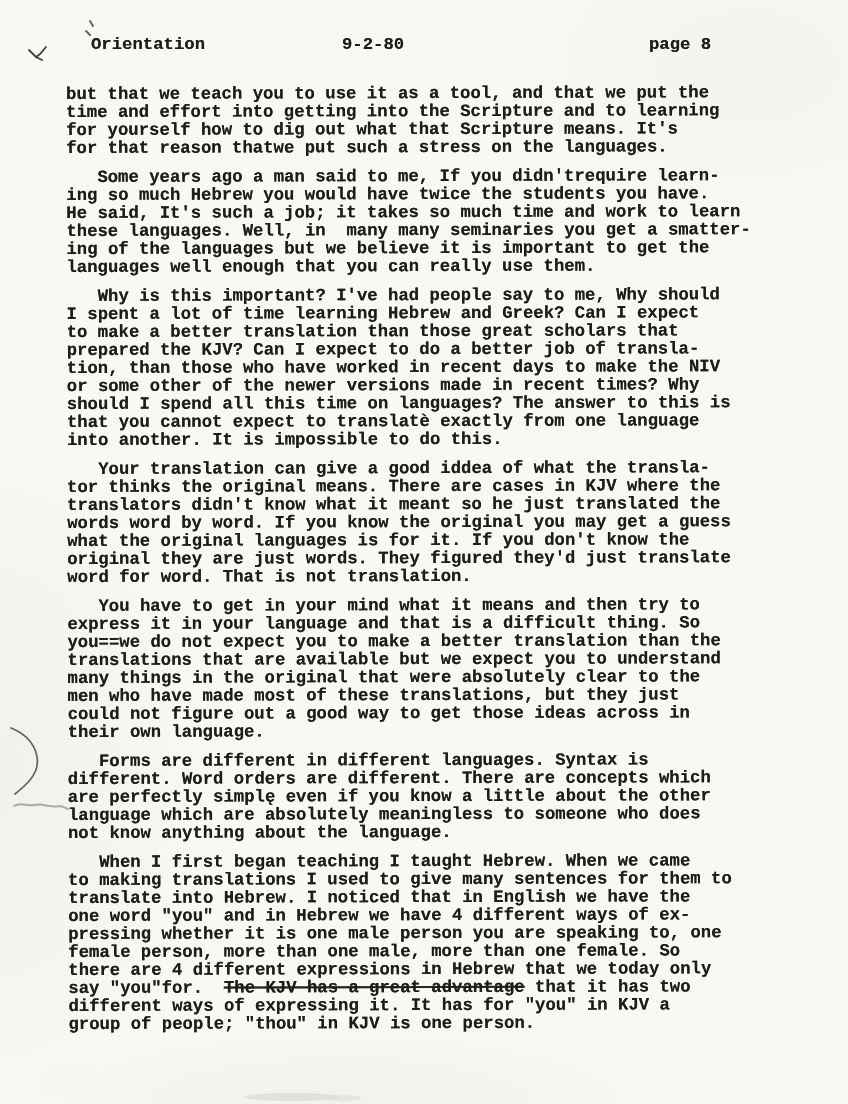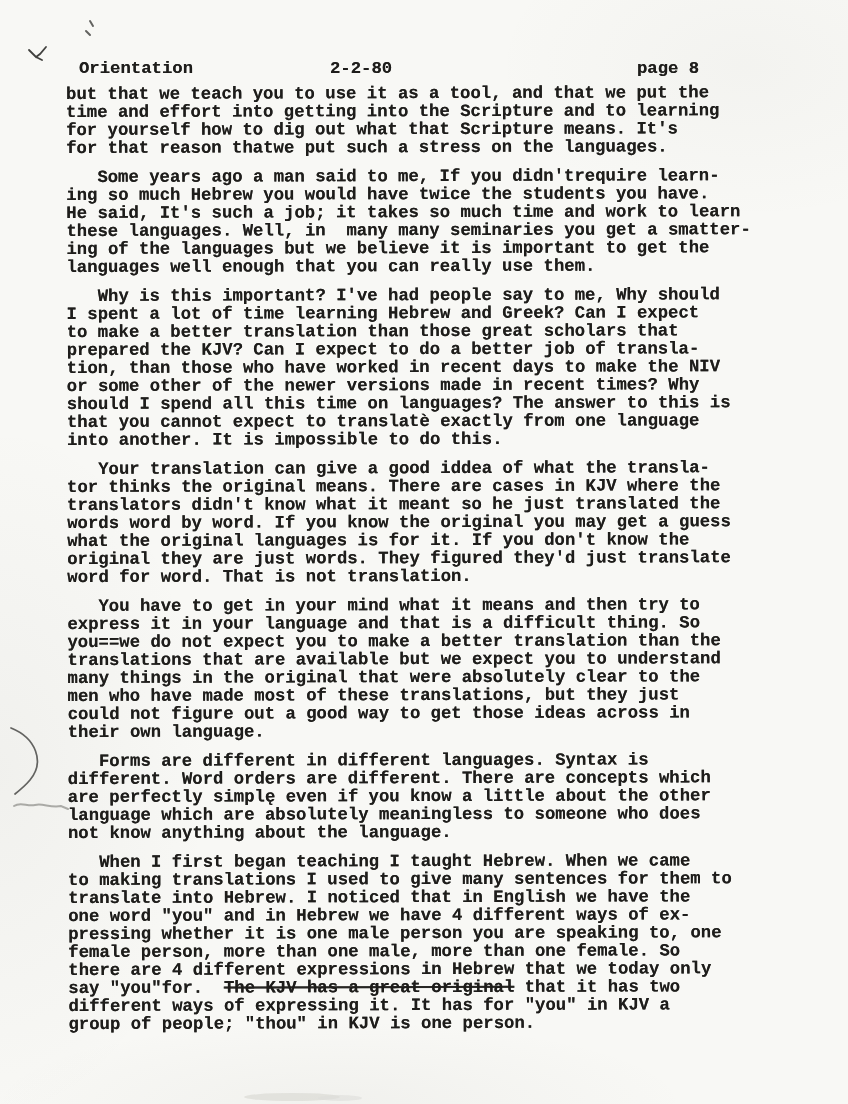--- a/index.html
+++ b/index.html
@@ -26,22 +26,23 @@
     font-size: 17.3px;
     line-height: 18px;
     font-weight: 700;
     letter-spacing: 0;
   }
   .typewriter {
     text-shadow: 0 0 0.6px rgba(25,25,22,0.75);
   }
   .header-line {
     position: absolute;
-    top: 60px;
+    top: 36px;
     white-space: pre;
+    margin-left: 12px;
   }
   .hdr-left   { left: 79px; }
   .hdr-center { left: 330px; }
   .hdr-right  { left: 637px; }
   .content {
     position: absolute;
     left: 66px;
     top: 86px;
     width: 706px;
     transform: rotate(-0.15deg);
@@ -77,21 +78,21 @@
 
     <path d="M11,728 C36,738 45,762 30,780 C25,786 20,790 15,794" stroke="#4a4a48" stroke-width="1.7" fill="none" stroke-linecap="round" opacity="0.85"></path>
 
     <path d="M14,806 c7,-5 13,1 21,-1 c8,-2 15,3 26,1 l7,3" stroke="#8c8c88" stroke-width="2" fill="none" stroke-linecap="round" opacity="0.7"></path>
 
     <ellipse cx="292" cy="1097" rx="48" ry="4" fill="#d8d8d2" opacity="0.65"></ellipse>
     <ellipse cx="340" cy="1098" rx="22" ry="3" fill="#dededa" opacity="0.6"></ellipse>
   </svg>
 
   <div class="header-line hdr-left">Orientation</div>
-  <div class="header-line hdr-center">2-2-80</div>
+  <div class="header-line hdr-center">9-2-80</div>
   <div class="header-line hdr-right">page 8</div>
 
   <div class="content">
     <div class="para">but that we teach you to use it as a tool, and that we put the
 time and effort into getting into the Scripture and to learning
 for yourself how to dig out what that Scripture means. It's
 for that reason thatwe put such a stress on the languages.</div>
     <div class="para">   Some years ago a man said to me, If you didn'trequire learn-
 ing so much Hebrew you would have twice the students you have.
 He said, It's such a job; it takes so much time and work to learn
@@ -127,18 +128,18 @@
 are perfectly simplę even if you know a little about the other
 language which are absolutely meaningless to someone who does
 not know anything about the language.</div>
     <div class="para"><span>   When I first began teaching I taught Hebrew. When we came
 to making translations I used to give many sentences for them to
 translate into Hebrew. I noticed that in English we have the
 one word "you" and in Hebrew we have 4 different ways of ex-
 pressing whether it is one male person you are speaking to, one
 female person, more than one male, more than one female. So
 there are 4 different expressions in Hebrew that we today only
-say "you"for.  </span><span class="struck">The KJV has a great original</span><span> that it has two
+say "you"for.  </span><span class="struck">The KJV has a great advantage</span><span> that it has two
 different ways of expressing it. It has for "you" in KJV a
 group of people; "thou" in KJV is one person.</span></div>
   </div>
 
 </div>
 
 </body></html>

